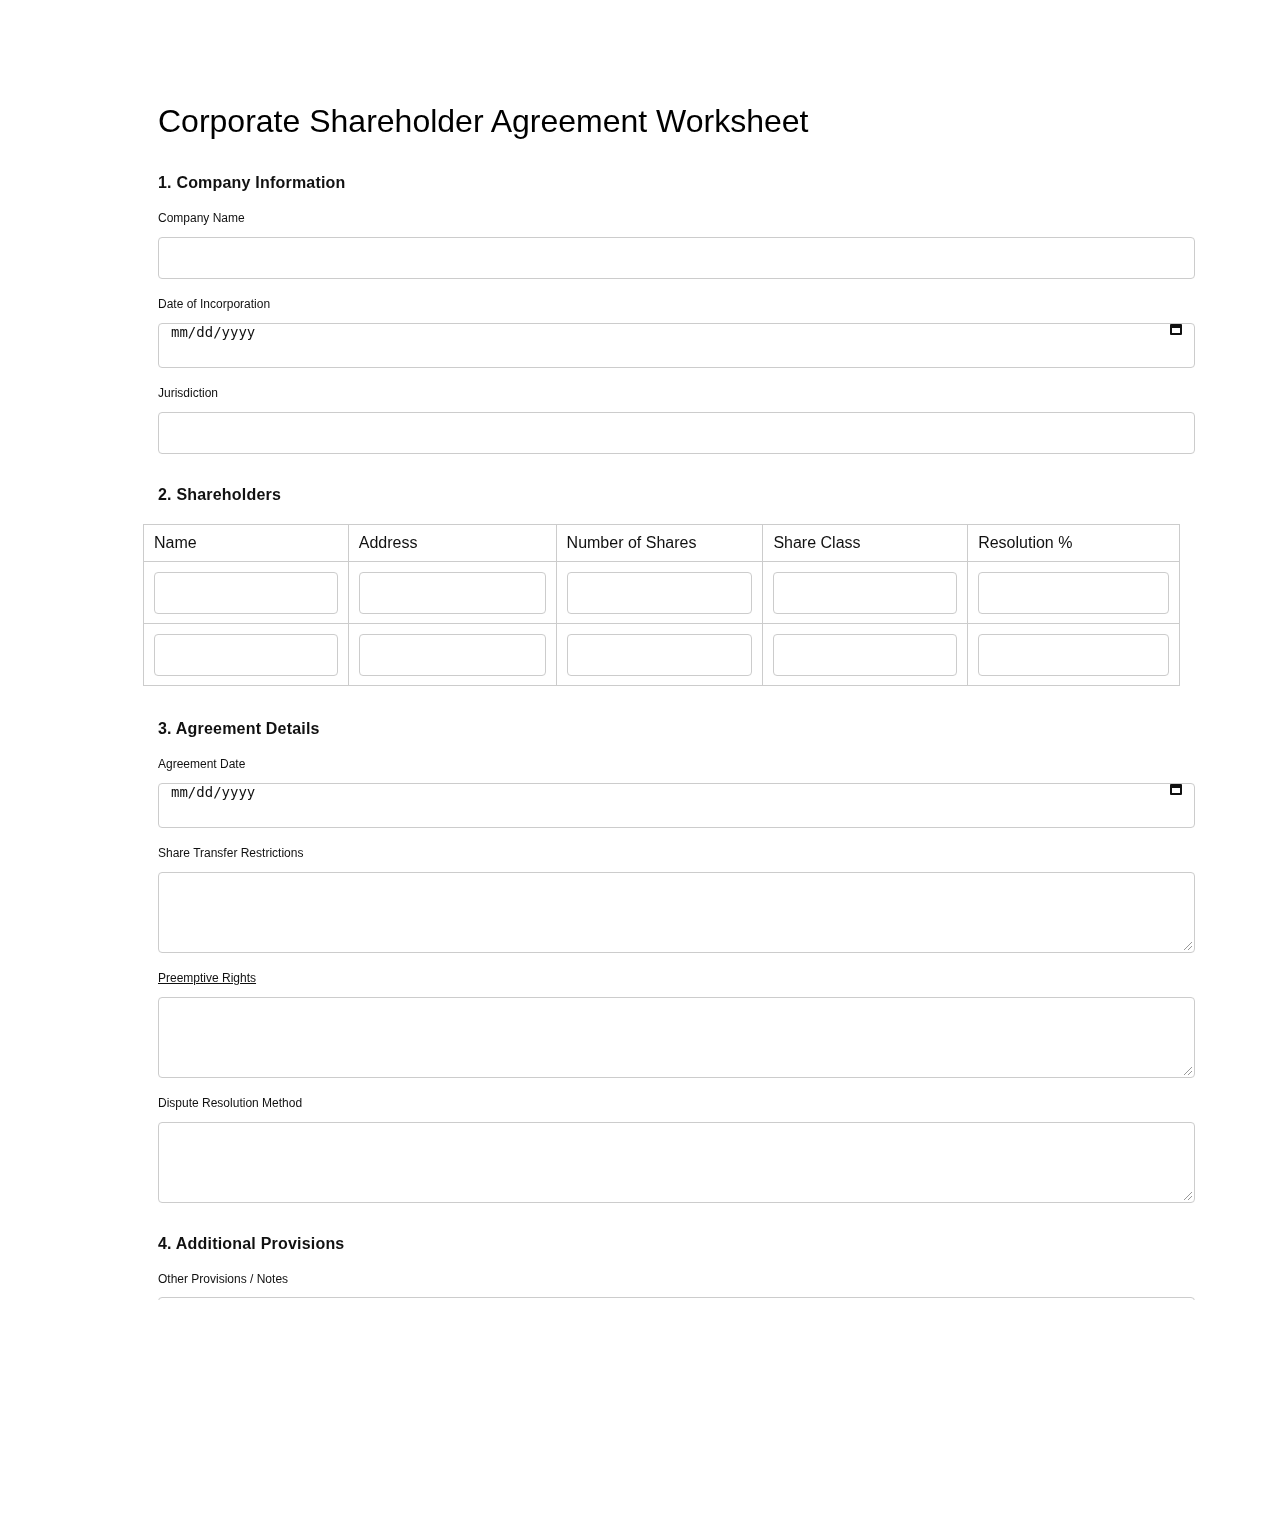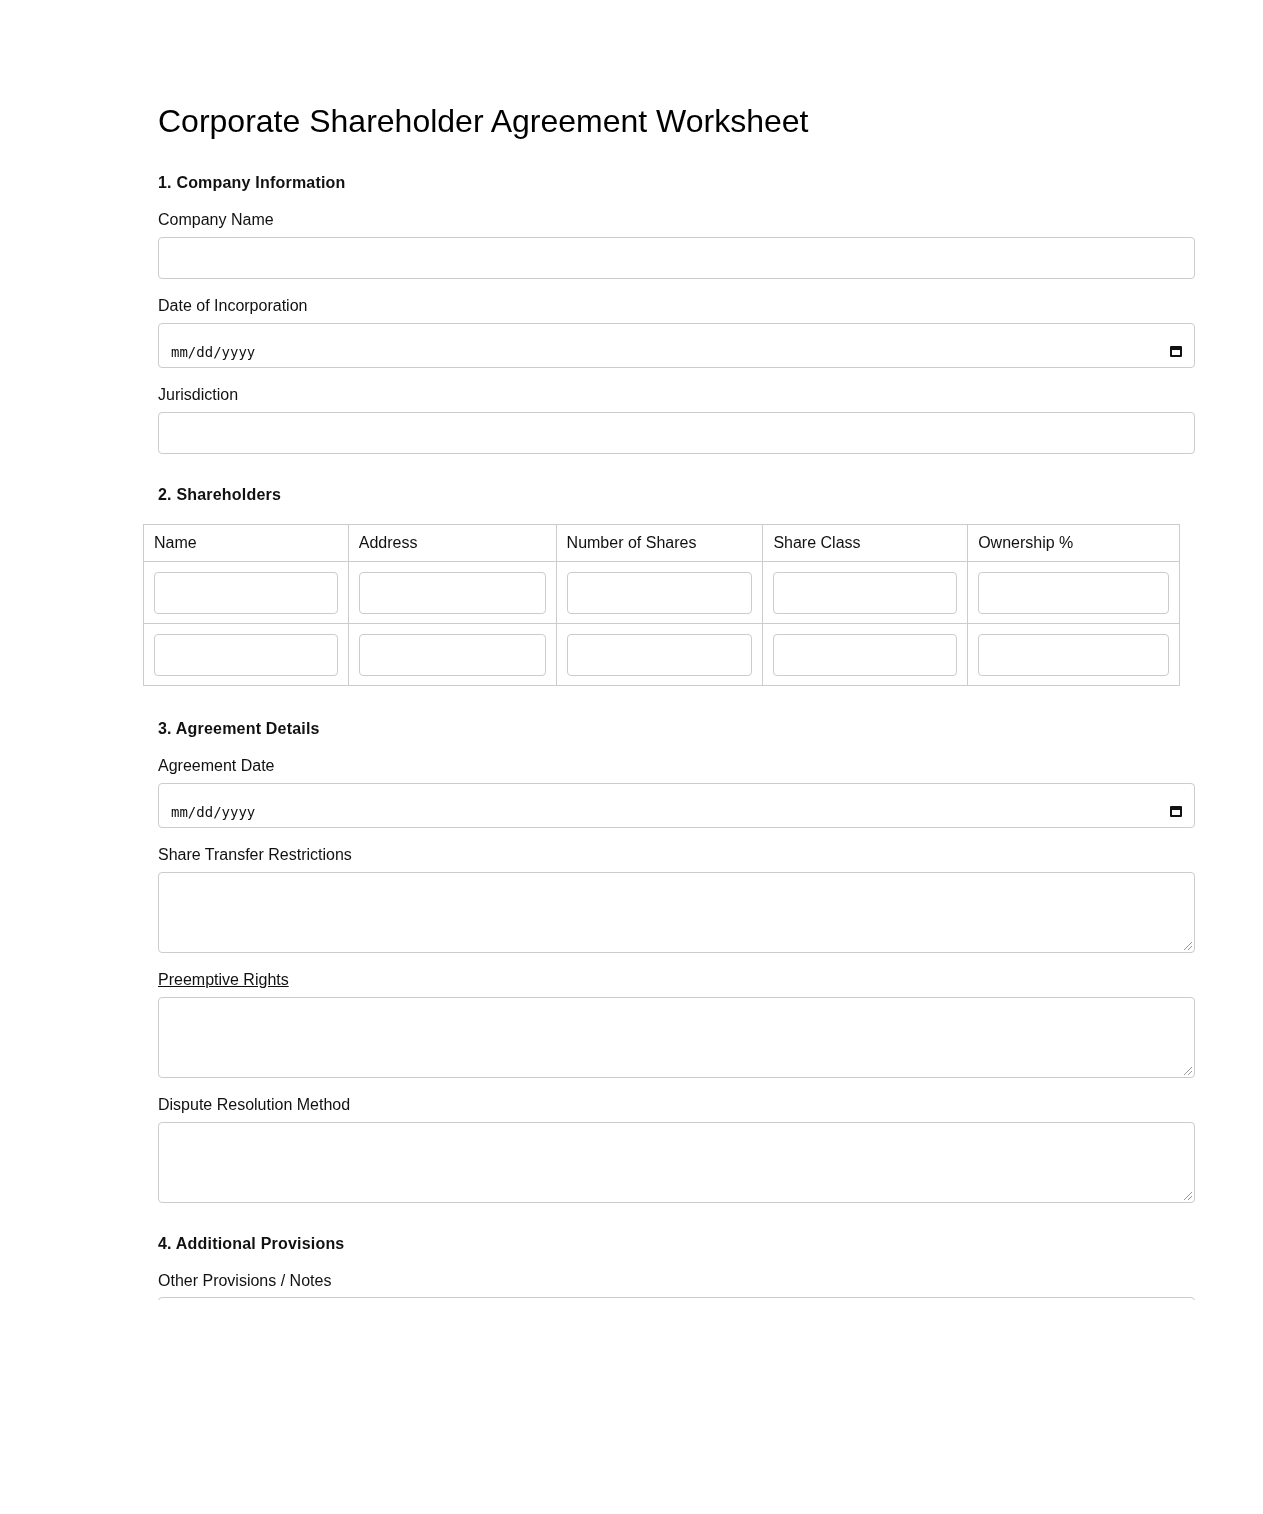--- a/index.html
+++ b/index.html
@@ -10,30 +10,30 @@
   .clip { position: absolute; left: 0; top: 0; width: 1263px; height: 1300px; overflow: hidden; margin-left: 45px; }
   h1 {
     position: absolute; left: 113px; top: 103px; margin: 0;
     font-size: 32px; font-weight: normal; color: #000; letter-spacing: 0;
   }
   h2 {
     position: absolute; margin: 0; font-size: 16px; font-weight: bold; color: #111;
     letter-spacing: 0.2px;
   }
   label.lbl {
-    position: absolute; font-size: 16px; color: #111; display: block;
+    position: absolute; font-size: 12px; color: #111; display: block;
   }
   .input {
     position: absolute; box-sizing: border-box; width: 1037px; height: 42px;
     border: 1px solid #cccccc; border-radius: 4px; background: #fff;
     font-family: "Liberation Sans", sans-serif; font-size: 16px; padding: 0 10px;
   }
   .date {
-    height: 45px; display: flex; align-items: center; justify-content: space-between;
-    padding: 12px 12px 0 12px;
+    height: 45px; display: flex; align-items: flex-start; justify-content: space-between;
+    padding: 0 12px 0 12px;
   }
   .date .ph {
     font-family: "DejaVu Sans Mono", monospace; font-size: 14px; color: #111; letter-spacing: 0px;
   }
   .cal {
     width: 12px; height: 11px; border: 2px solid #111; border-top-width: 4px; box-sizing: border-box;
     border-radius: 1px;
   }
   .textarea {
     position: absolute; box-sizing: border-box; width: 1037px; height: 81px;
@@ -89,21 +89,21 @@
         <col style="width:207px">
         <col style="width:205px">
         <col style="width:212px">
     </colgroup>
     <thead>
       <tr>
         <th>Name</th>
         <th>Address</th>
         <th>Number of Shares</th>
         <th>Share Class</th>
-        <th>Ownership %</th>
+        <th>Resolution %</th>
       </tr>
     </thead>
     <tbody>
       <tr>
         <td>
             <span class="cell-input"></span>
           </td>
         <td>
             <span class="cell-input"></span>
           </td>

